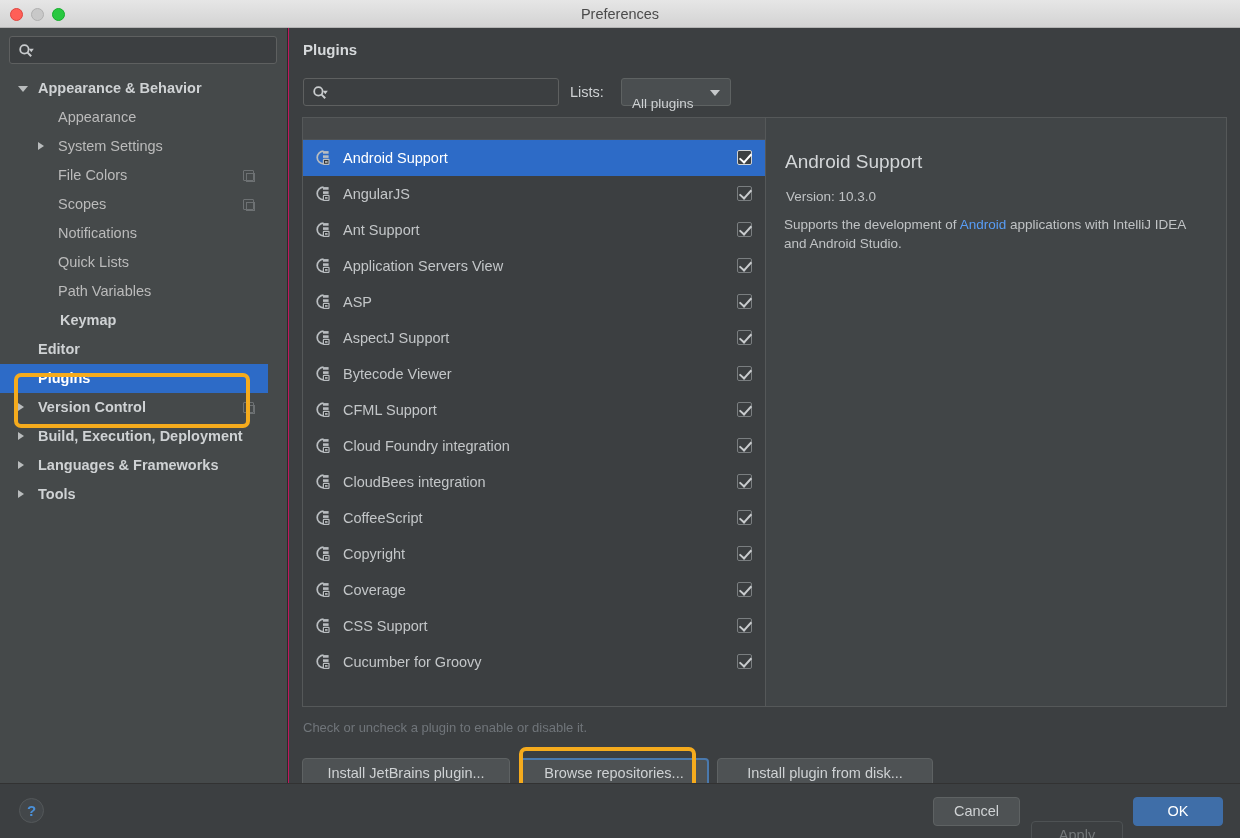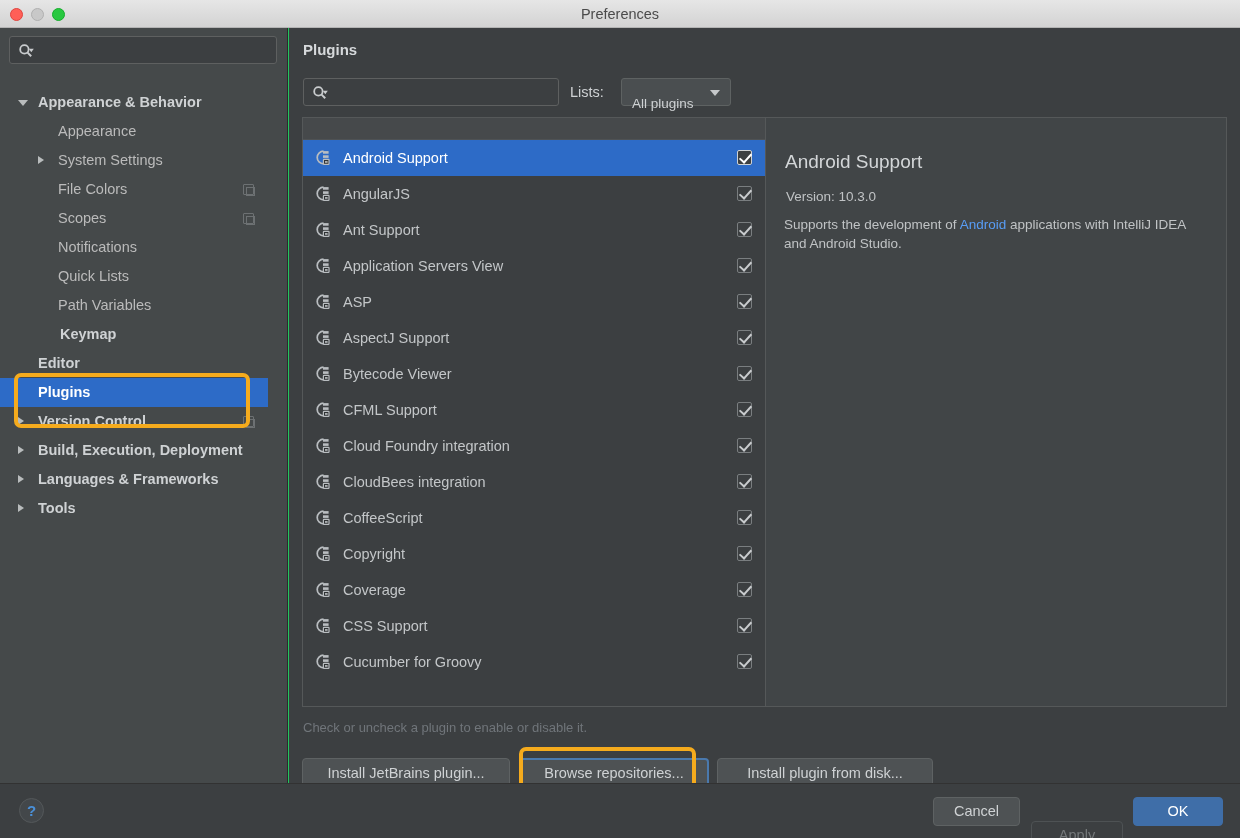--- a/index.html
+++ b/index.html
@@ -5,21 +5,21 @@
   * { box-sizing: border-box; margin: 0; padding: 0; }
   html, body {
     width: 1240px; height: 838px;
     background: #3c3f41;
     font-family: "Liberation Sans", sans-serif;
     overflow: hidden;
   }
   #app {
     position: relative;
     width: 1240px; height: 838px;
-    background: #22c55e;
+    background: #be185d;
   }
 
   
   .titlebar {
     position: absolute; left: 0; top: 0; width: 1240px; height: 28px;
     background: linear-gradient(#e6e6e6, #d3d3d3);
     border-bottom: 1px solid #b4b4b4;
   }
   .traffic { position: absolute; top: 8px; left: 10px; display: flex; gap: 8px; }
   .dot { width: 13px; height: 13px; border-radius: 50%; }
@@ -39,21 +39,21 @@
     border-right: 1px solid #2b2b2b;
   }
   .side-search {
     position: absolute; left: 9px; top: 8px; width: 268px; height: 28px;
     background: #3c3f41; border: 1px solid #5e6060; border-radius: 3px;
   }
   .mag {
     position: absolute; left: 8px; top: 6px; width: 16px; height: 16px;
   }
   .mag svg { display: block; }
-  .tree { position: absolute; left: 0; top: 60px; width: 268px; }
+  .tree { position: absolute; left: 0; top: 46px; width: 268px; }
   .titem {
     position: relative; height: 29px; line-height: 29px;
     font-size: 14.5px; color: #bbbbbb; white-space: nowrap;
   }
   .titem.bold { font-weight: bold; color: #cfd2d4; }
   .titem .lbl { position: absolute; }
   .titem .arrow {
     position: absolute; width: 0; height: 0;
     border-left: 6px solid #b9bcbd;
     border-top: 4.5px solid transparent;

